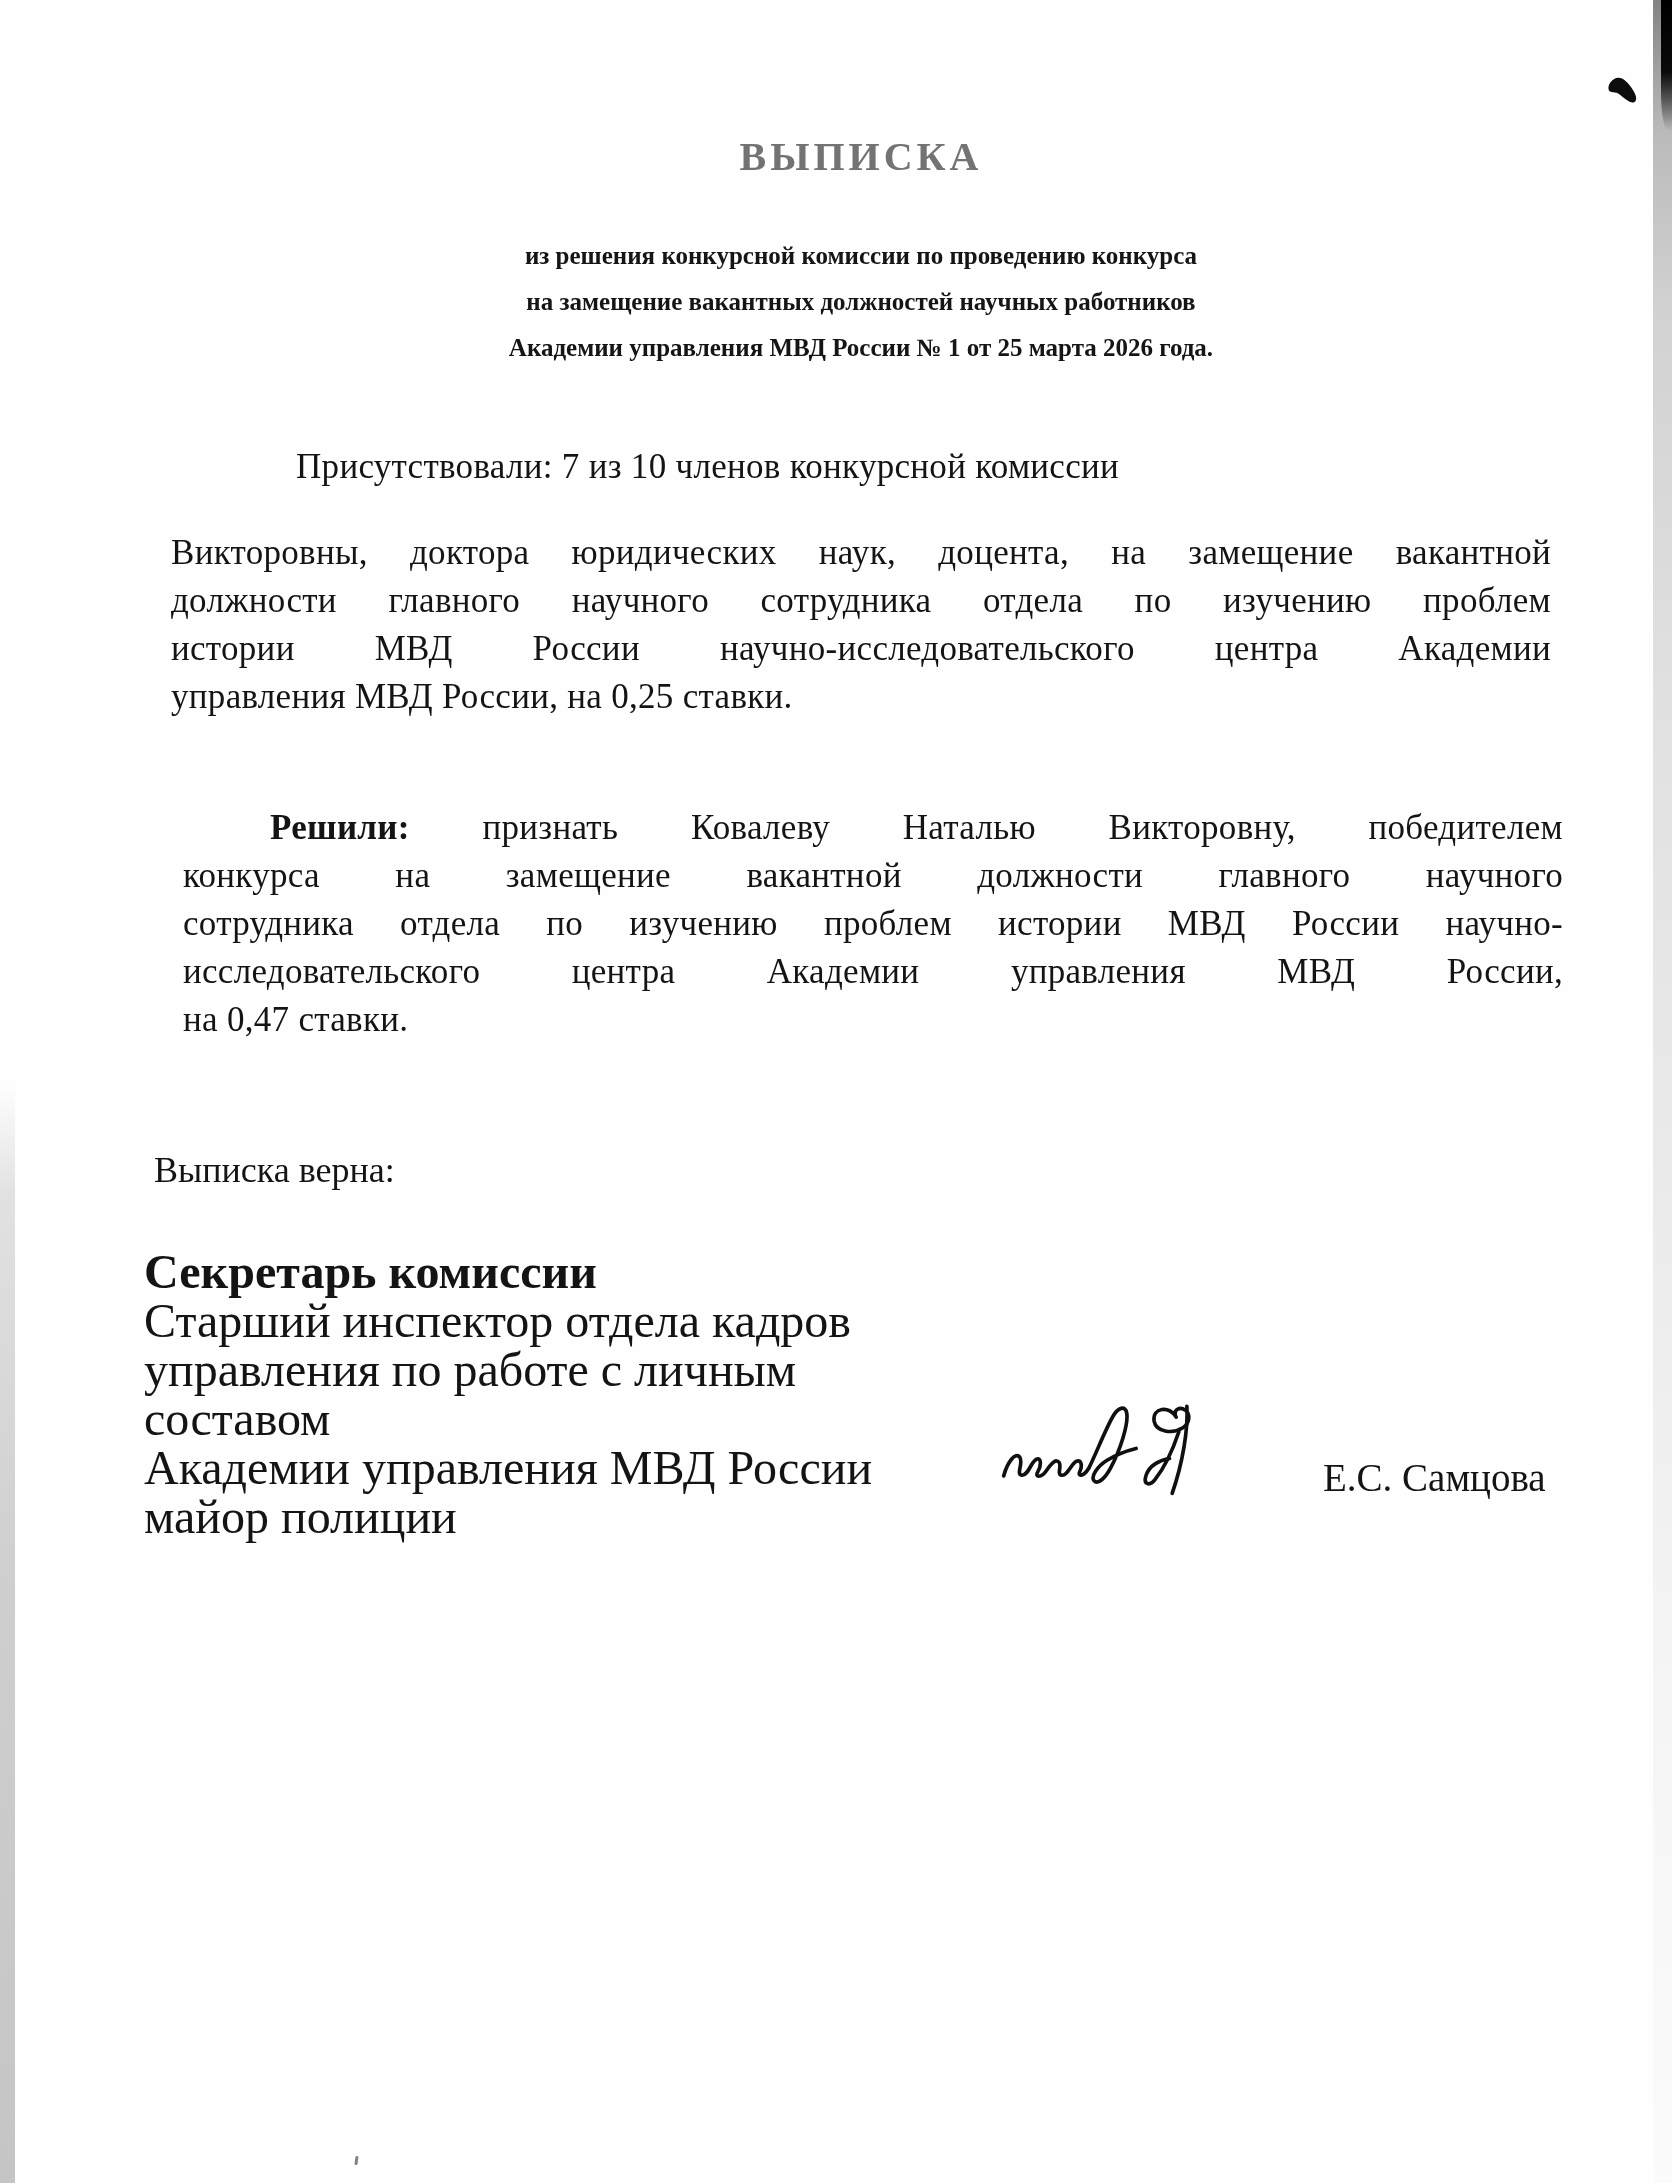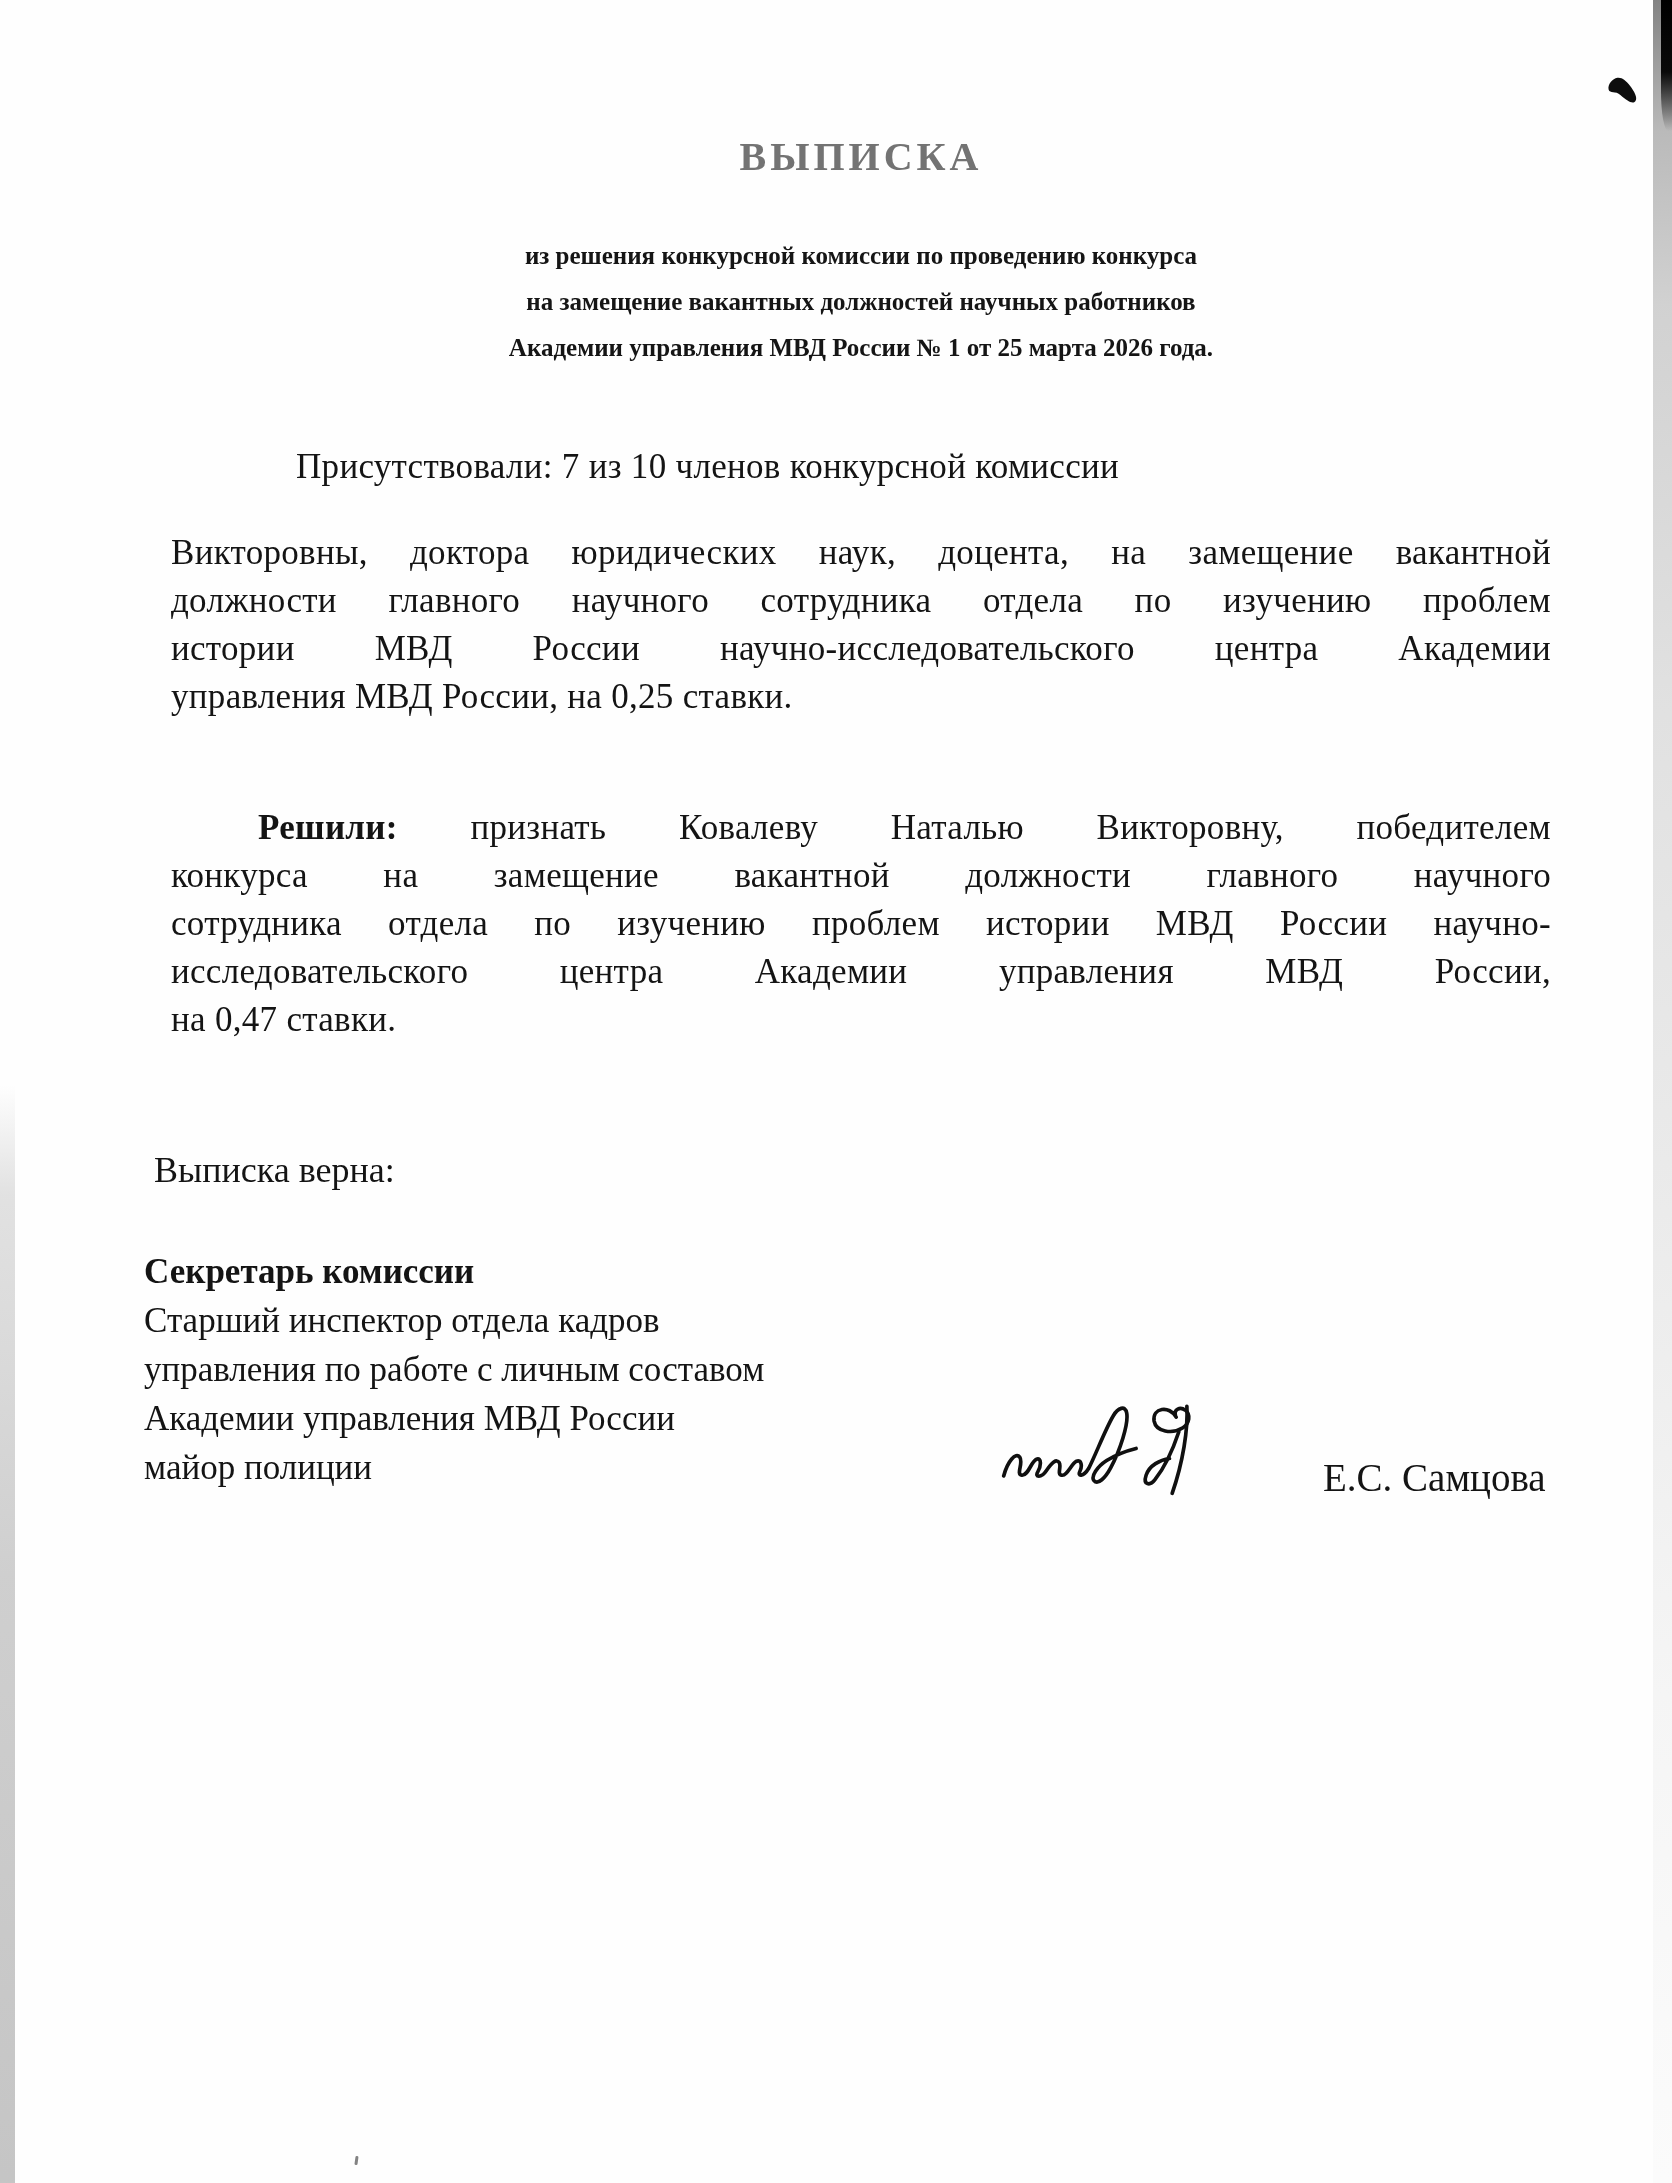--- a/index.html
+++ b/index.html
@@ -37,33 +37,33 @@
     font-size: 35px;
     letter-spacing: 0.3px;
     margin-left: 10px;
   }
   .para {
     left: 171px; width: 1380px;
     font-size: 35px; line-height: 48px;
     letter-spacing: 0.3px;
   }
   .para-agenda { top: 529px; }
-  .para-decision { top: 804px; }
+  .para-decision { top: 804px; margin-left: 12px; }
   .jline { text-align: justify; text-align-last: justify; }
   .jline-end { text-align: center; text-align-last: left; }
   .firstline { text-indent: 87px; }
   .lbl { font-weight: bold; }
 
   .certify {
     top: 1149px; left: 154px;
     font-size: 36px;
   }
   .signatory {
     top: 1247px; left: 144px; width: 804px;
-    font-size: 35px; line-height: 49px;
+    font-size: 48px; line-height: 49px;
   }
   .signatory .role-title { font-weight: bold; }
   .sign-name {
     top: 1455px; left: 1323px;
     font-size: 39px;
   }
 
   
   .edge-right {
     top: 0; right: 0; width: 20px; height: 2183px;

